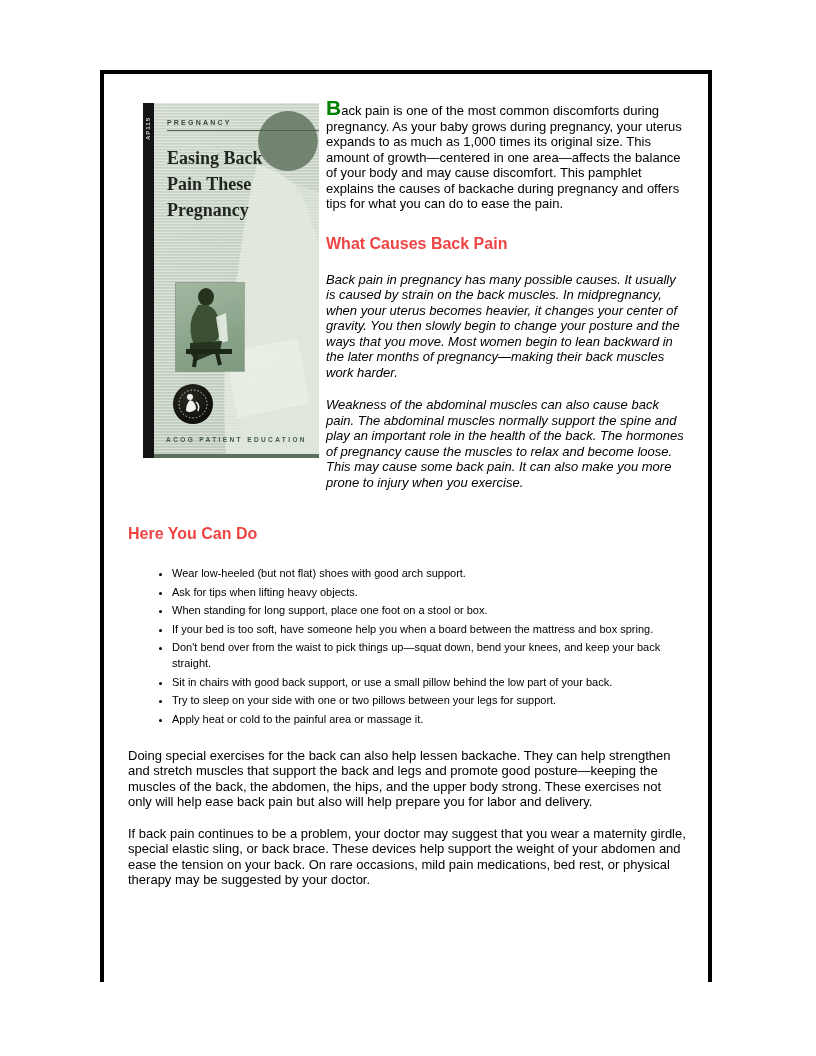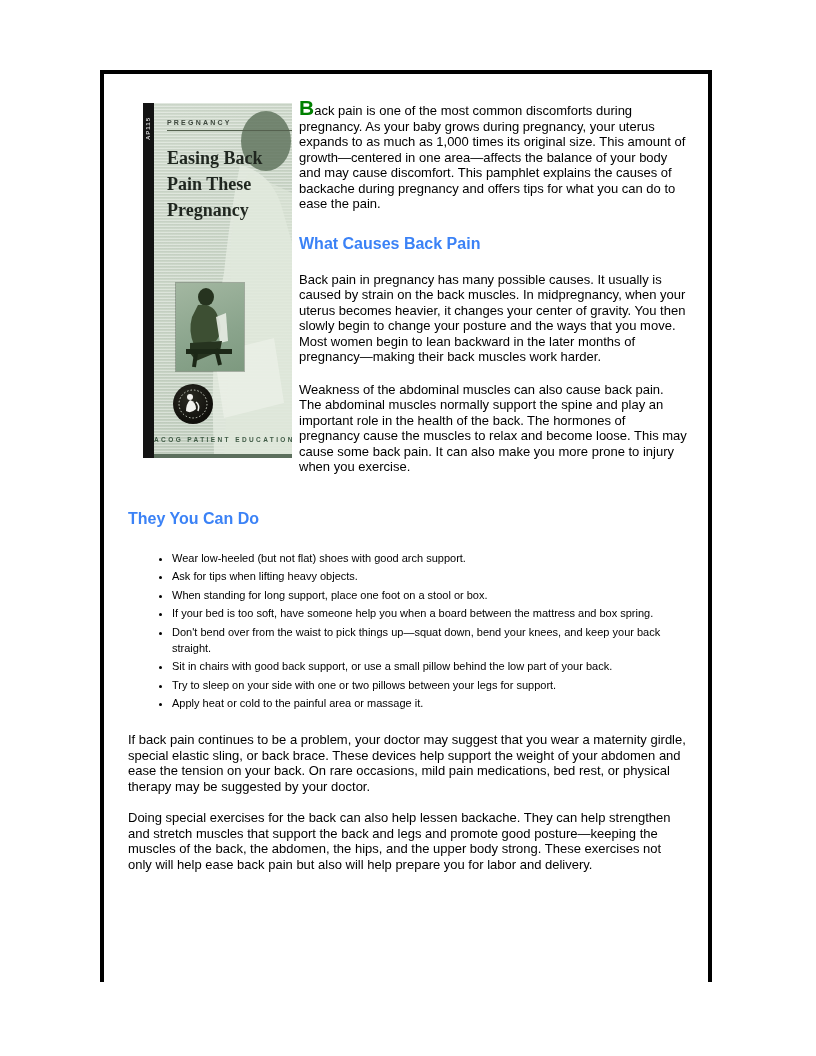--- a/index.html
+++ b/index.html
@@ -19,21 +19,21 @@
     border-right: 4px solid #000;
     background: #fff;
   }
   .content { padding: 25px 20px 0 24px; }
 
   
   .top-row { display: flex; margin-top: 4px; }
 
   .cover {
     flex: 0 0 auto;
-    width: 149px; height: 355px;
+    width: 176px; height: 355px;
     margin-left: 15px;
     display: flex;
     box-shadow: 0 0 0 1px #9aa49a inset;
   }
   .cover-spine {
     width: 11px; background: #131313;
     position: relative; flex: 0 0 auto;
   }
   .spine-code {
     position: absolute; top: 14px; left: 2px;
@@ -89,24 +89,24 @@
   
   .intro-col { flex: 1; margin-left: 7px; }
   p.body-text { font-size: 13px; line-height: 15.5px; }
   .intro-col p.body-text { margin: 0 0 15px 0; }
   .drop-cap {
     font-size: 21px; font-weight: bold;
     color: #008000; line-height: 10px;
   }
   h2.green-heading {
     font-size: 16px; font-weight: bold;
-    color: #3b82f6;
+    color: #ef4444;
     margin: 23px 0 19px 0;
   }
-  .intro-col p.cause-para { margin: 0 0 17px 0; }
+  .intro-col p.cause-para { margin: 0 0 17px 0; font-style: italic; }
 
   
   .section2 h2.green-heading { margin: 18px 0 20px 0; }
   .section2 p.body-text { margin: 0 0 16px 0; }
   ul.tips-list {
     margin: 22px 0 21px 0;
     padding-left: 44px;
   }
   ul.tips-list li {
     font-size: 11px; line-height: 16px;
@@ -170,32 +170,32 @@
         <p class="body-text"><span class="drop-cap">B</span><span>ack pain is one of the most common discomforts during pregnancy. As your baby grows during pregnancy, your uterus expands to as much as 1,000 times its original size. This amount of growth—centered in one area—affects the balance of your body and may cause discomfort. This pamphlet explains the causes of backache during pregnancy and offers tips for what you can do to ease the pain.</span></p>
 
         <h2 class="green-heading">What Causes Back Pain</h2>
 
         <p class="body-text cause-para">Back pain in pregnancy has many possible causes. It usually is caused by strain on the back muscles. In midpregnancy, when your uterus becomes heavier, it changes your center of gravity. You then slowly begin to change your posture and the ways that you move. Most women begin to lean backward in the later months of pregnancy—making their back muscles work harder.</p>
         <p class="body-text cause-para">Weakness of the abdominal muscles can also cause back pain. The abdominal muscles normally support the spine and play an important role in the health of the back. The hormones of pregnancy cause the muscles to relax and become loose. This may cause some back pain. It can also make you more prone to injury when you exercise.</p>
       </div>
     </div>
 
     <div class="section2">
-      <h2 class="green-heading">They You Can Do</h2>
+      <h2 class="green-heading">Here You Can Do</h2>
 
 
       <ul class="tips-list">
         <li>Wear low-heeled (but not flat) shoes with good arch support.</li>
         <li>Ask for tips when lifting heavy objects.</li>
         <li>When standing for long support, place one foot on a stool or box.</li>
         <li>If your bed is too soft, have someone help you when a board between the mattress and box spring.</li>
         <li>Don't bend over from the waist to pick things up—squat down, bend your knees, and keep your back straight.</li>
         <li>Sit in chairs with good back support, or use a small pillow behind the low part of your back.</li>
         <li>Try to sleep on your side with one or two pillows between your legs for support.</li>
         <li>Apply heat or cold to the painful area or massage it.</li>
       </ul>
 
+      <p class="body-text">Doing special exercises for the back can also help lessen backache. They can help strengthen and stretch muscles that support the back and legs and promote good posture—keeping the muscles of the back, the abdomen, the hips, and the upper body strong. These exercises not only will help ease back pain but also will help prepare you for labor and delivery.</p>
       <p class="body-text">If back pain continues to be a problem, your doctor may suggest that you wear a maternity girdle, special elastic sling, or back brace. These devices help support the weight of your abdomen and ease the tension on your back. On rare occasions, mild pain medications, bed rest, or physical therapy may be suggested by your doctor.</p>
-      <p class="body-text">Doing special exercises for the back can also help lessen backache. They can help strengthen and stretch muscles that support the back and legs and promote good posture—keeping the muscles of the back, the abdomen, the hips, and the upper body strong. These exercises not only will help ease back pain but also will help prepare you for labor and delivery.</p>
     </div>
 
   </div>
 </div>
 
 </body></html>

